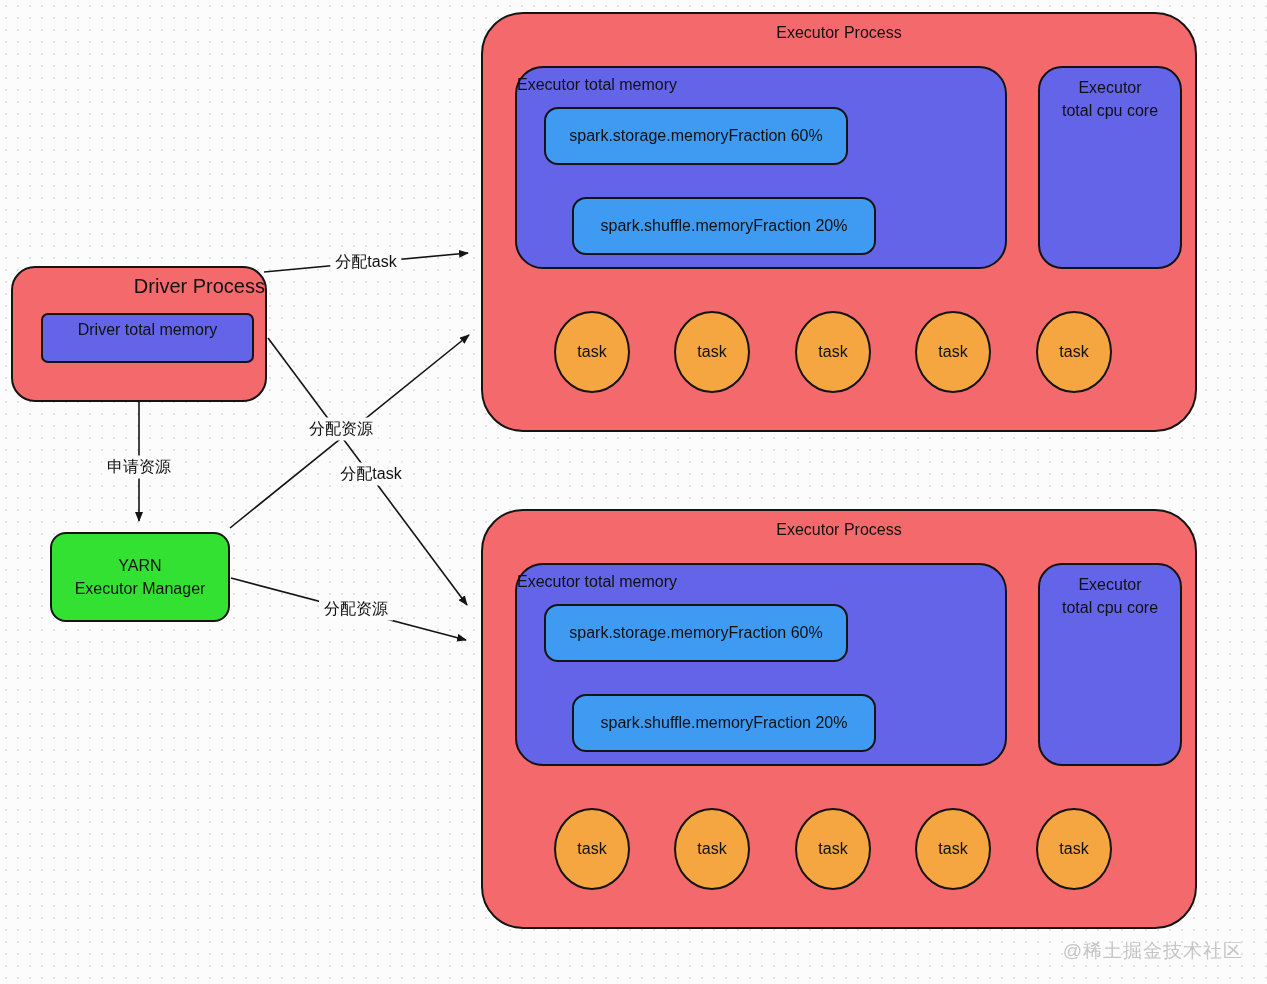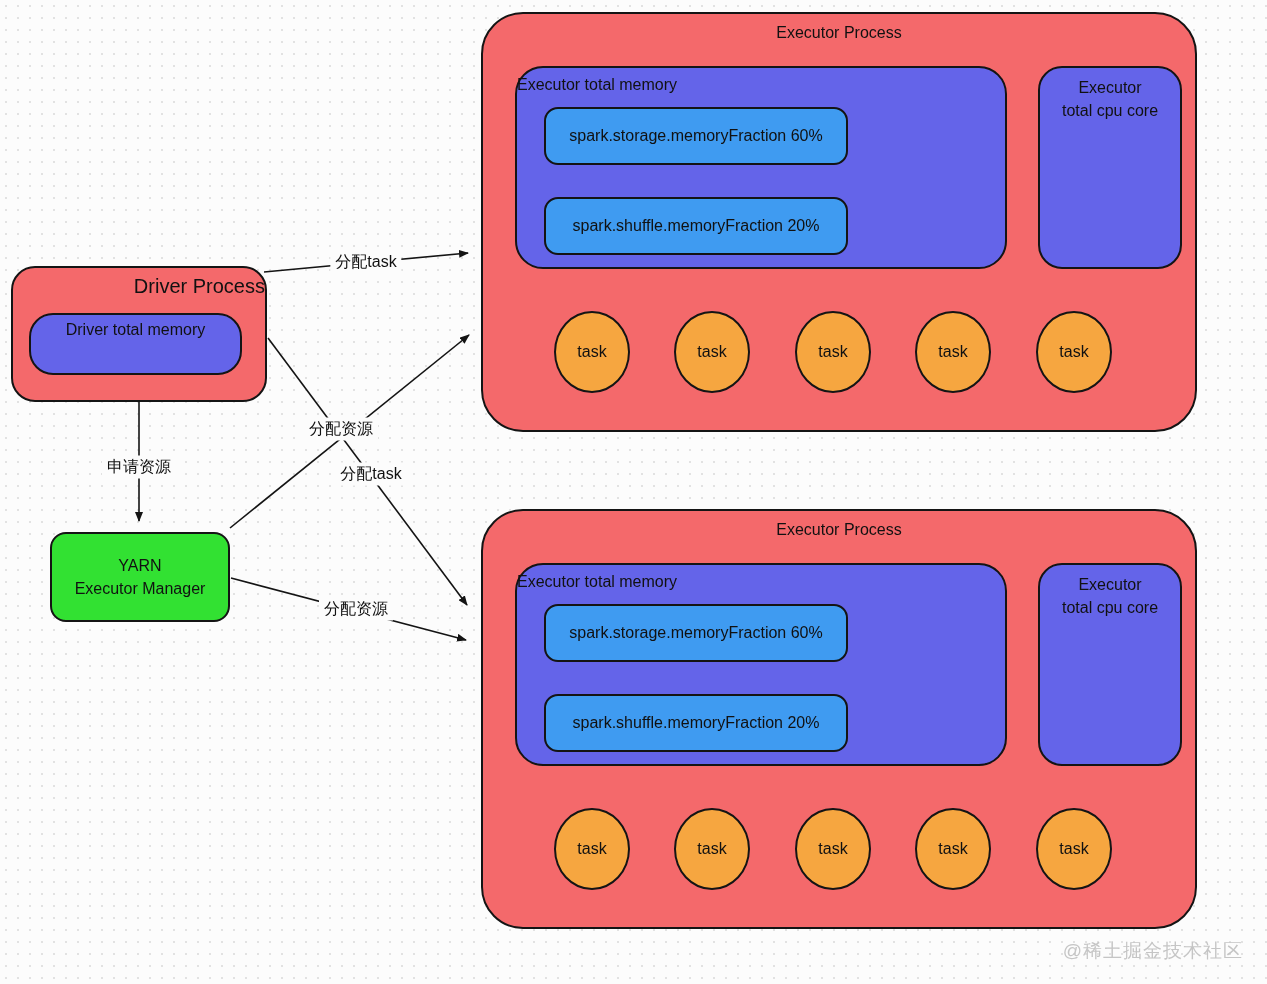--- a/index.html
+++ b/index.html
@@ -18,22 +18,22 @@
 
   .box { position: absolute; box-sizing: border-box; border: 2px solid #141414; }
 
   
   .driver {
     left: 11px; top: 266px; width: 256px; height: 136px;
     background: #F4696B; border-radius: 24px;
   }
   .driver-title { text-align: right; padding-top: 7px; font-size: 20px; }
   .driver-memory {
-    left: 16px; top: 45px; width: 213px; height: 62px;
-    background: #6464E9; border-radius: 24px;
+    left: 28px; top: 45px; width: 213px; height: 50px;
+    background: #6464E9; border-radius: 7px;
   }
   .driver-memory-title { text-align: center; padding-top: 6px; font-size: 16px; }
 
   
   .yarn {
     left: 50px; top: 532px; width: 180px; height: 90px;
     background: #32E132; border-radius: 16px;
     display: flex; flex-direction: column; align-items: center; justify-content: center;
     font-size: 16px; line-height: 1.45; text-align: right;
   }
@@ -53,21 +53,21 @@
   }
   .exec-memory-title { text-align: left; padding-top: 8px; font-size: 16px; }
 
   .fraction {
     left: 27px; width: 304px; height: 58px;
     background: #3F9BF1; border-radius: 14px;
     display: flex; align-items: center; justify-content: center;
     font-size: 16px;
   }
   .fraction-storage { top: 39px; }
-  .fraction-shuffle { top: 129px; }
+  .fraction-shuffle { top: 129px; margin-left: 28px; }
 
   .exec-cpu {
     left: 555px; top: 52px; width: 144px; height: 203px;
     background: #6464E9; border-radius: 24px;
     text-align: center; padding-top: 8px; font-size: 16px; line-height: 1.45;
   }
 
   .task {
     top: 297px; width: 76px; height: 82px;
     background: #F6A640; border-radius: 50%;

